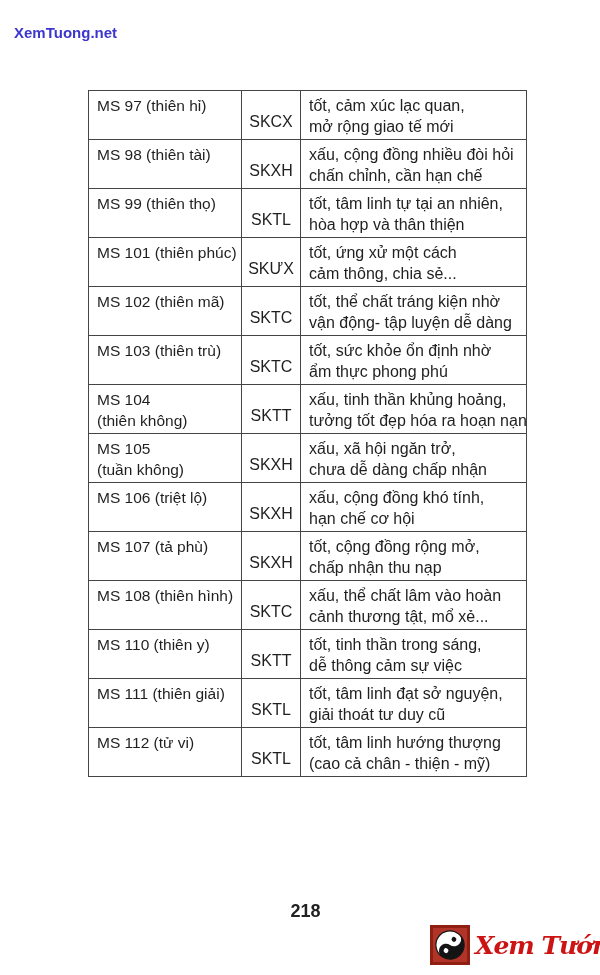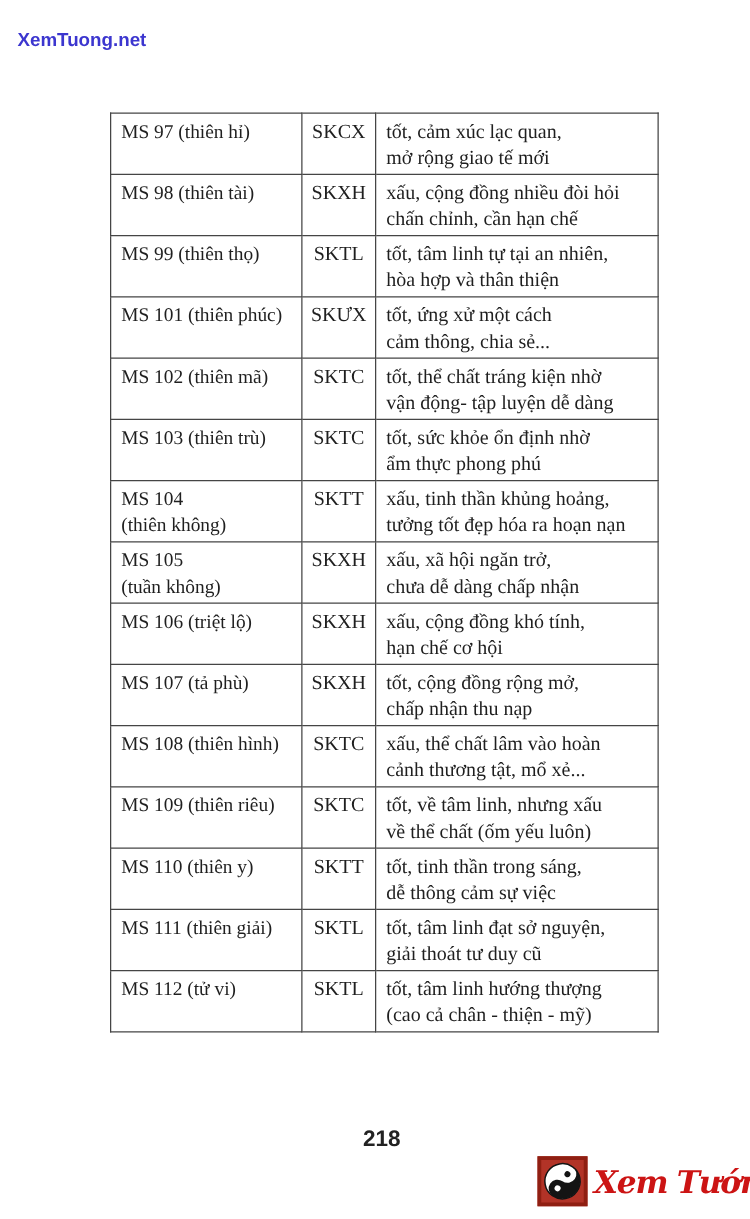--- a/index.html
+++ b/index.html
@@ -30,24 +30,23 @@
   .ms-table tr{height:49px;}
   td{vertical-align:top;padding:0;}
   .c-name{width:152px;}
   .c-code{width:58px;}
   .c-desc{width:225px;}
   .cellwrap{
     overflow:hidden;
     padding-top:4px;
     line-height:21px;
     white-space:pre;
-    font-family:Liberation Serif, serif;
   }
   .name{font-size:15.5px;padding-left:8px;}
-  .code{font-size:16px;text-align:center;}
+  .code{font-size:16px;text-align:center;margin-top:16px;}
   .desc{font-size:16px;padding-left:8px;padding-right:2px;}
   .page-number{
     position:absolute;left:88px;top:901px;width:435px;
     text-align:center;
     font-size:18px;font-weight:bold;color:#222;
   }
   .watermark{
     position:absolute;left:430px;top:925px;
     display:flex;align-items:center;gap:5px;
   }
@@ -215,32 +214,20 @@
       </td>
       <td class="c-code">
         <div class="cellwrap code">SKTC</div>
       </td>
       <td class="c-desc">
         <div class="cellwrap desc">xấu, thể chất lâm vào hoàn
 cảnh thương tật, mổ xẻ...</div>
       </td>
     </tr>
 
-    <tr>
-      <td class="c-name">
-        <div class="cellwrap name">MS 109 (thiên riêu)</div>
-      </td>
-      <td class="c-code">
-        <div class="cellwrap code">SKTC</div>
-      </td>
-      <td class="c-desc">
-        <div class="cellwrap desc">tốt, về tâm linh, nhưng xấu
-về thể chất (ốm yếu luôn)</div>
-      </td>
-    </tr>
 
     <tr>
       <td class="c-name">
         <div class="cellwrap name">MS 110 (thiên y)</div>
       </td>
       <td class="c-code">
         <div class="cellwrap code">SKTT</div>
       </td>
       <td class="c-desc">
         <div class="cellwrap desc">tốt, tinh thần trong sáng,

